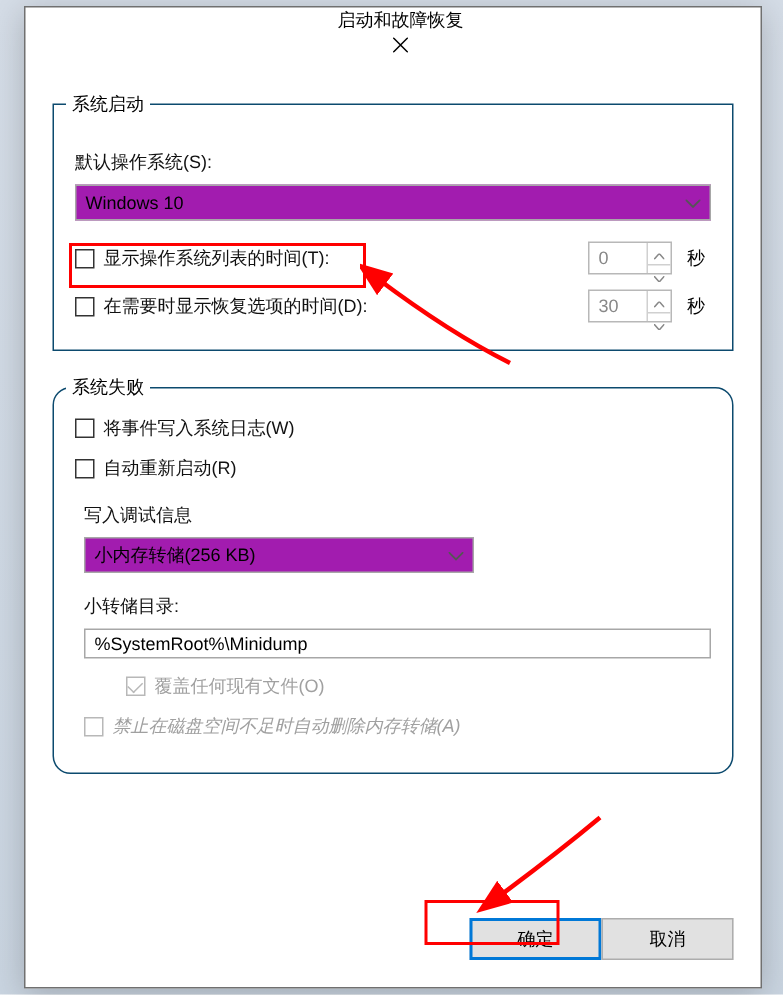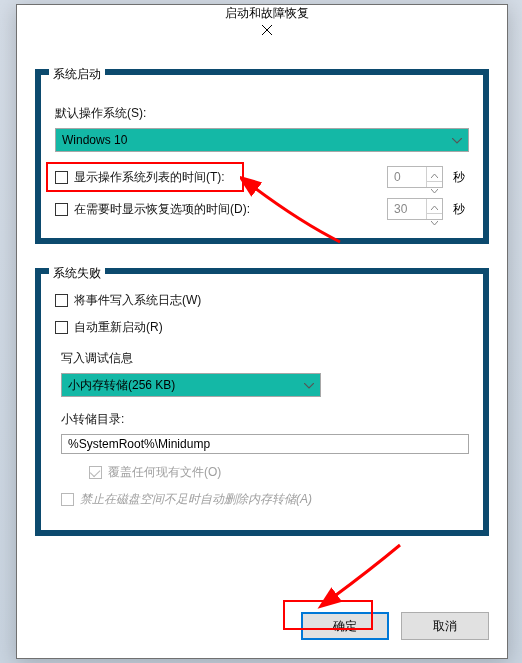--- a/index.html
+++ b/index.html
@@ -44,21 +44,21 @@
     justify-content: center;
     cursor: pointer;
   }
   .close-btn svg { width: 10px; height: 10px; }
   .body {
     flex: 1;
     padding: 6px 18px 18px 18px;
     position: relative;
   }
   .group {
-    border: 6px solid #0c4a6e;
+    border: 1px solid #0c4a6e;
     padding: 14px 14px 18px 14px;
     margin-top: 14px;
     position: relative;
   }
   .group-title {
     position: absolute;
     top: -9px;
     left: 8px;
     background: #ffffff;
     padding: 0 4px;
@@ -73,21 +73,21 @@
   .label { color: #111; }
   .select {
     margin-top: 6px;
     height: 24px;
     border: 1px solid #a7a7a7;
     display: flex;
     align-items: center;
     padding: 0 6px;
     font-size: 12px;
     position: relative;
-    background: #14b8a6;
+    background: #a21caf;
   }
   .select .chev, .chev {
     position: absolute;
     right: 6px;
     top: 50%;
     transform: translateY(-50%);
   }
   .chev svg { width: 10px; height: 6px; }
   .checkbox {
     width: 13px;
@@ -151,21 +151,20 @@
     display: flex;
     align-items: center;
     font-size: 12px;
     background: #fff;
   }
   .buttons {
     position: absolute;
     right: 18px;
     bottom: 18px;
     display: flex;
-    gap: 12px;
   }
   .btn {
     min-width: 88px;
     height: 28px;
     border: 1px solid #adadad;
     background: #e1e1e1;
     display: flex;
     align-items: center;
     justify-content: center;
     font-size: 12px;
@@ -256,21 +255,21 @@
                 <span><svg viewBox="0 0 7 4">
                     <path d="M0 0 L3.5 4 L7 0" stroke="#888" stroke-width="1" fill="none"></path>
                   </svg></span>
               </div>
           </div>
         </div>
         <span class="unit">秒</span>
       </div>
     </div>
 
-    <div class="group" style="margin-top:24px; padding-bottom:22px;">
+    <div class="group" style="margin-top:24px; padding-bottom:22px;border-radius:12px;">
       <span class="group-title">系统失败</span>
 
       <div class="row" style="margin-top:4px;">
         <span class="checkbox"></span>
         <span class="label">将事件写入系统日志(W)</span>
       </div>
 
       <div class="row" style="margin-top:10px;">
         <span class="checkbox"></span>
         <span class="label">自动重新启动(R)</span>

